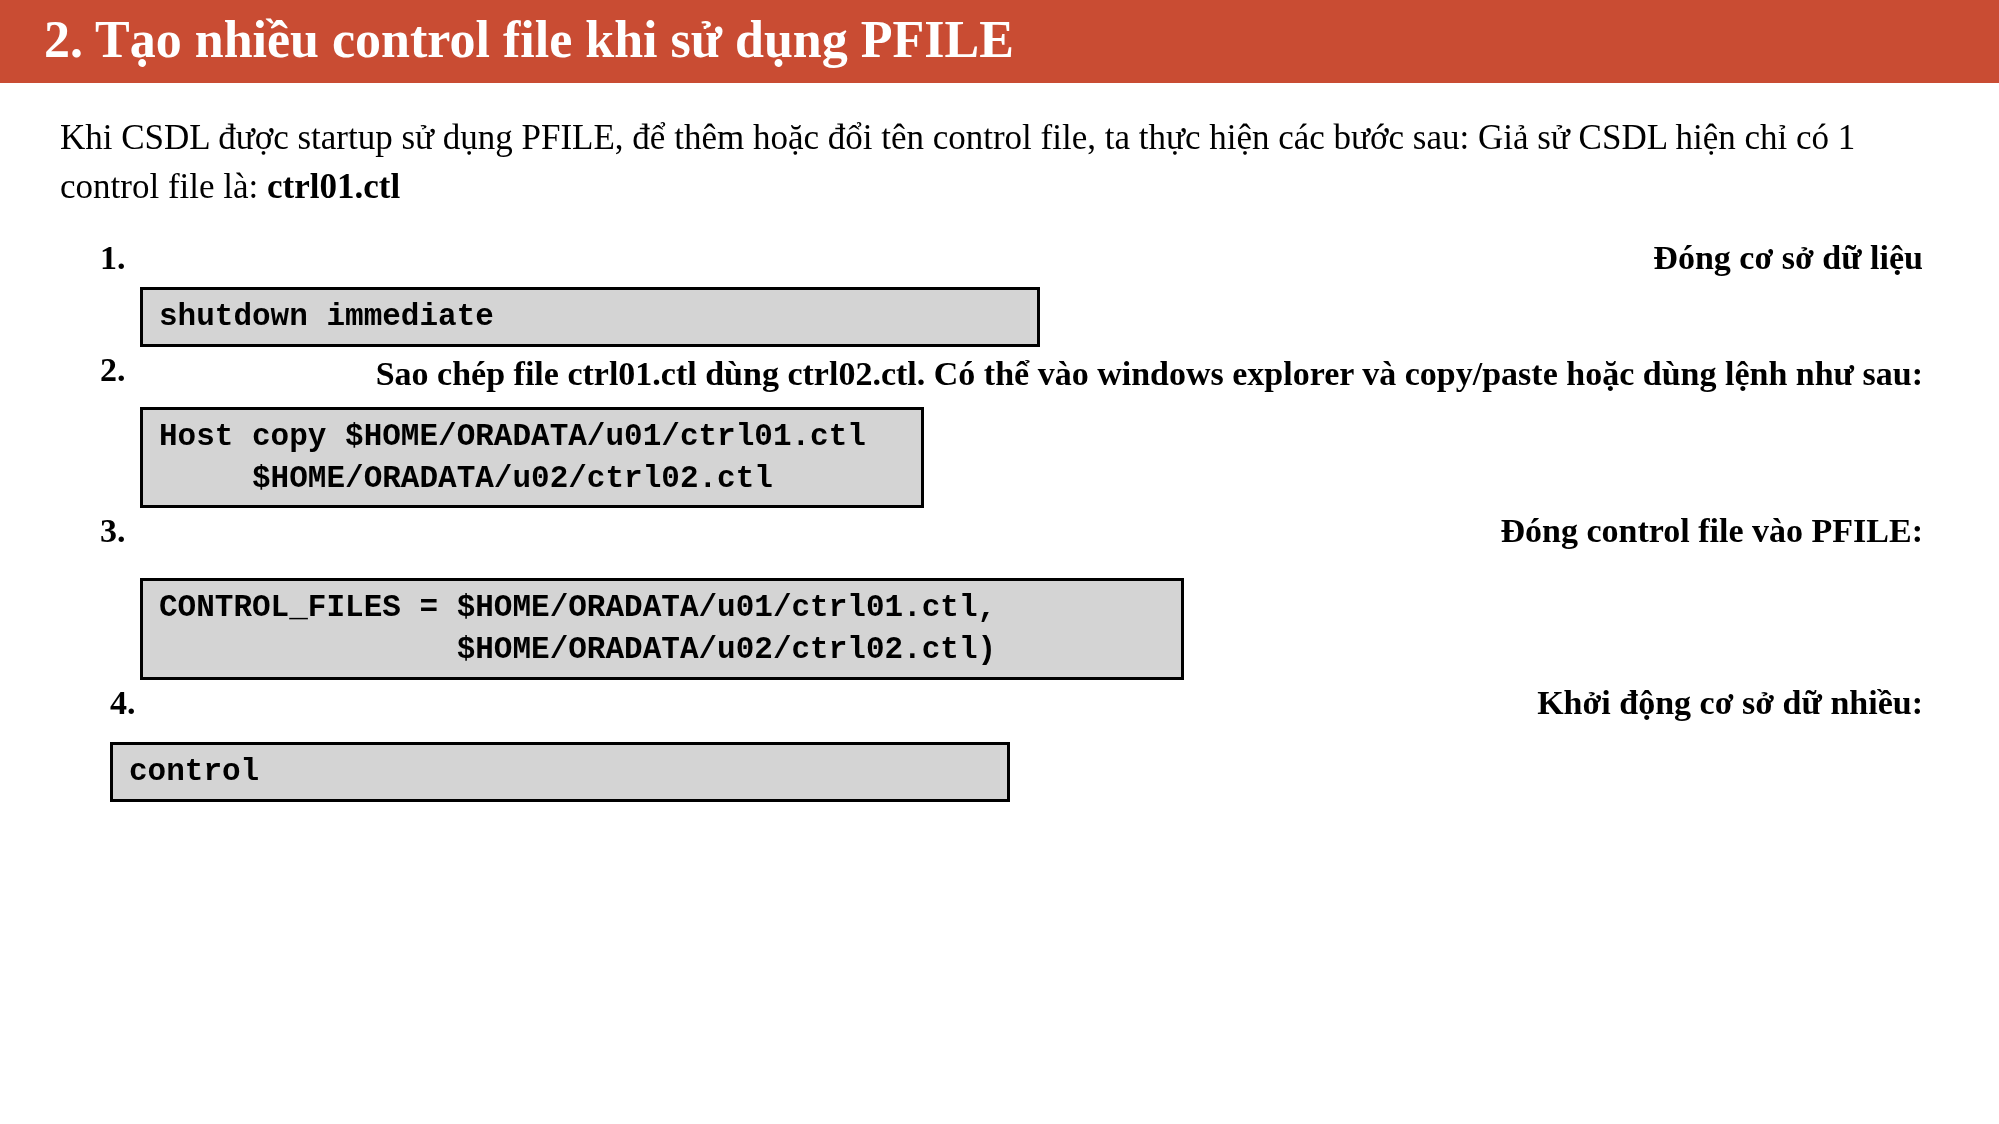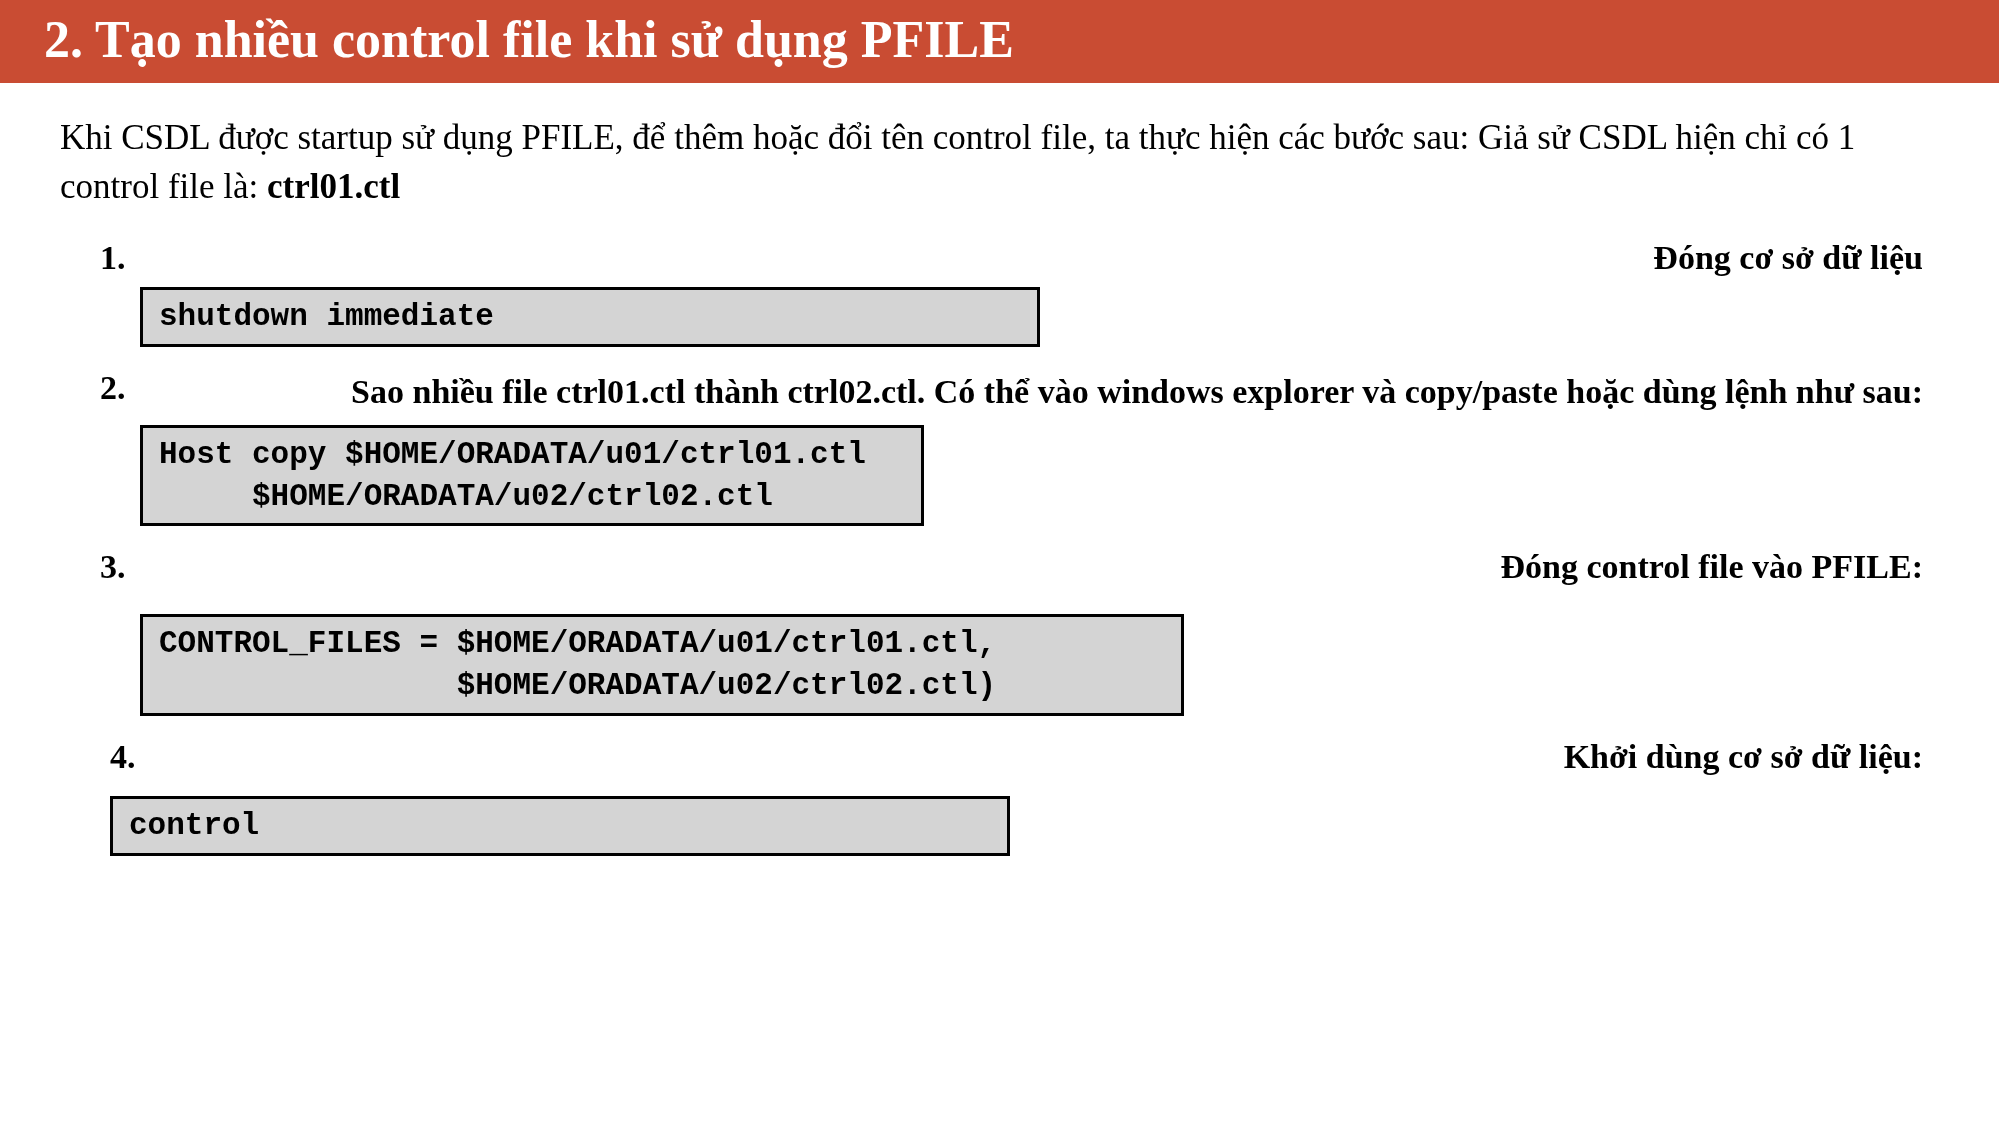--- a/index.html
+++ b/index.html
@@ -57,21 +57,20 @@
     .code-box {
       background: #d4d4d4;
       border: 3px solid #000000;
       padding: 6px 16px;
       font-family: 'Courier New', Courier, monospace;
       font-size: 31px;
       font-weight: bold;
       color: #000000;
       white-space: pre;
       margin-left: 40px;
-      margin-bottom: 18px;
       display: inline-block;
       line-height: 1.35;
     }
     .code-box-1 {
       width: 900px;
     }
     .code-box-2 {
       width: 784px;
     }
     .code-box-3 {
@@ -103,35 +102,35 @@
   <div class="step-list">
 
     <div class="step-heading">
       <span class="step-number">1.</span>
       <span class="step-text">Đóng cơ sở dữ liệu</span>
     </div>
     <div class="code-box code-box-1">shutdown immediate</div>
 
     <div class="step-heading">
       <span class="step-number">2.</span>
-      <span class="step-text step-text-multiline">Sao nhiều file ctrl01.ctl thành ctrl02.ctl. Có thể vào windows explorer và copy/paste hoặc dùng lệnh như sau:</span>
+      <span class="step-text step-text-multiline">Sao chép file ctrl01.ctl dùng ctrl02.ctl. Có thể vào windows explorer và copy/paste hoặc dùng lệnh như sau:</span>
     </div>
     <div class="code-box code-box-2">Host copy $HOME/ORADATA/u01/ctrl01.ctl
      $HOME/ORADATA/u02/ctrl02.ctl</div>
 
     <div class="step-heading">
       <span class="step-number">3.</span>
       <span class="step-text">Đóng control file vào PFILE:</span>
     </div>
     <div class="code-box code-box-3">CONTROL_FILES = $HOME/ORADATA/u01/ctrl01.ctl,
                 $HOME/ORADATA/u02/ctrl02.ctl)</div>
 
     <div class="step-4-wrapper">
       <div class="step-heading">
         <span class="step-number">4.</span>
-        <span class="step-text">Khởi dùng cơ sở dữ liệu:</span>
+        <span class="step-text">Khởi động cơ sở dữ nhiều:</span>
       </div>
       <div class="code-box code-box-4">control</div>
     </div>
 
   </div>
 
 </div>
 
 </body></html>

